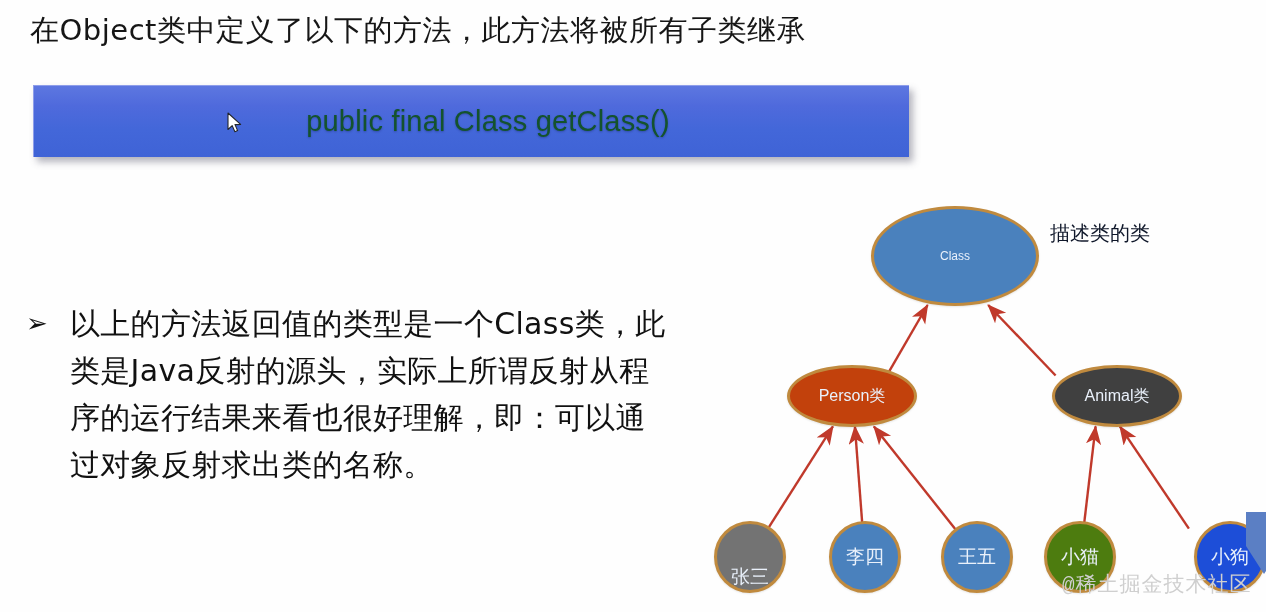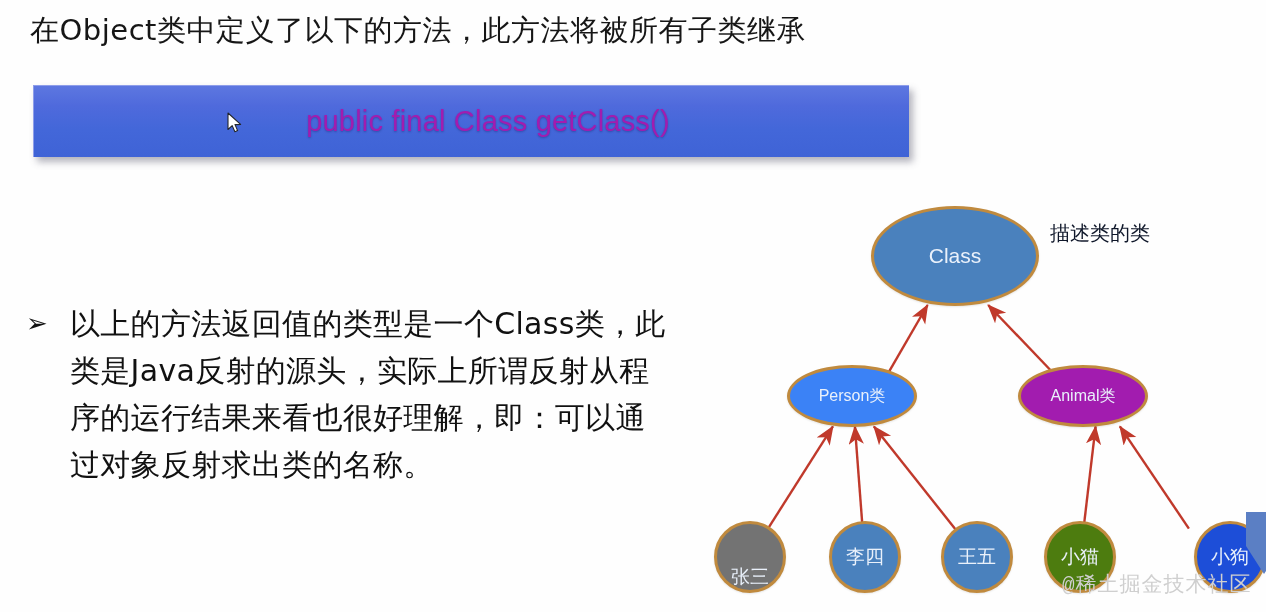--- a/index.html
+++ b/index.html
@@ -23,21 +23,21 @@
   .banner{
     position:absolute;inset:0;
     background:linear-gradient(180deg,#5d77e0 0%,#4f6adc 28%,#4367d9 62%,#3f63d6 100%);
     box-shadow:4px 5px 7px rgba(90,90,110,.45);
     border-top:1px solid #8e9eea;
     border-left:1px solid #8e9eea;
   }
   .banner-text{
     position:absolute;left:0;right:0;top:50%;transform:translateY(-50%);
     text-align:center;padding-left:34px;
-    color:#a21caf;font-size:29px;letter-spacing:.2px;
+    color:#14532d;font-size:29px;letter-spacing:.2px;
     text-shadow:0 1px 2px rgba(20,30,90,.35);
     font-family:"Liberation Sans","DejaVu Sans",sans-serif;
   }
   .cursor{position:absolute;left:227px;top:112px;width:16px;height:22px;}
 
   
   .bullet-block{position:absolute;left:26px;top:300px;width:640px;display:flex;}
   .bullet-mark{
     font-size:26px;color:#111;line-height:47px;width:44px;flex:0 0 44px;
     font-family:"DejaVu Sans","Liberation Sans",sans-serif;
@@ -50,21 +50,21 @@
   
   .diagram{position:absolute;left:690px;top:180px;width:576px;height:432px;}
   .diagram svg{position:absolute;left:0;top:0;}
   .node{
     position:absolute;display:flex;align-items:center;justify-content:center;
     background:#4a81bd;border:3px solid #c08a3e;border-radius:50%;
     color:#eaf1fb;box-sizing:border-box;
     box-shadow:0 1px 2px rgba(0,0,0,.10);
     font-family:"Liberation Sans","DejaVu Sans",sans-serif;
   }
-  .node.ellipse-top{width:168px;height:100px;font-size:21px;}
+  .node.ellipse-top{width:168px;height:100px;font-size:12px;}
   .node.ellipse-mid{width:130px;height:62px;font-size:16px;}
   .node.circle-leaf{width:72px;height:72px;font-size:19px;}
   .side-label{
     position:absolute;font-size:20px;color:#0f172a;white-space:nowrap;
     font-family:Liberation Mono, monospace;
   }
 
   
   .watermark{
     position:absolute;left:1062px;top:570px;
@@ -108,24 +108,24 @@
           <line x1="172.2" y1="342.9" x2="164.9" y2="246.4" stroke="#c0392b" stroke-width="2.4" marker-end="url(#ah)"></line>
           <line x1="266.0" y1="350.0" x2="183.9" y2="246.4" stroke="#c0392b" stroke-width="2.4" marker-end="url(#ah)"></line>
           <line x1="394.2" y1="343.1" x2="405.6" y2="246.4" stroke="#c0392b" stroke-width="2.4" marker-end="url(#ah)"></line>
           <line x1="498.9" y1="348.6" x2="429.9" y2="246.4" stroke="#c0392b" stroke-width="2.4" marker-end="url(#ah)"></line>
         </g>
     </svg>
     <div id="node-layer">
         <div class="node ellipse-top" style="left: 181px; top: 26px; width: 168px; height: 100px; background: rgb(74, 129, 189); border-color: rgb(192, 138, 62);">
           <span>Class</span>
         </div>
-        <div class="node ellipse-mid" style="left: 97px; top: 185px; width: 130px; height: 62px; background: #3b82f6; border-color: rgb(192, 138, 62);">
+        <div class="node ellipse-mid" style="left: 97px; top: 185px; width: 130px; height: 62px; background: #c2410c; border-color: rgb(192, 138, 62);">
           <span>Person类</span>
         </div>
-        <div class="node ellipse-mid" style="left: 328px; top: 185px; width: 130px; height: 62px; background: #a21caf; border-color: rgb(192, 138, 62);">
+        <div class="node ellipse-mid" style="left: 362px; top: 185px; width: 130px; height: 62px; background: #404040; border-color: rgb(192, 138, 62);">
           <span>Animal类</span>
         </div>
         <div class="node circle-leaf" style="left: 24px; top: 341px; width: 72px; height: 72px; background: #737373; border-color: rgb(192, 138, 62); align-items: flex-end;">
           <span>张三</span>
         </div>
         <div class="node circle-leaf" style="left: 139px; top: 341px; width: 72px; height: 72px; background: rgb(74, 129, 189); border-color: rgb(192, 138, 62);">
           <span>李四</span>
         </div>
         <div class="node circle-leaf" style="left: 251px; top: 341px; width: 72px; height: 72px; background: rgb(74, 129, 189); border-color: rgb(192, 138, 62);">
           <span>王五</span>

